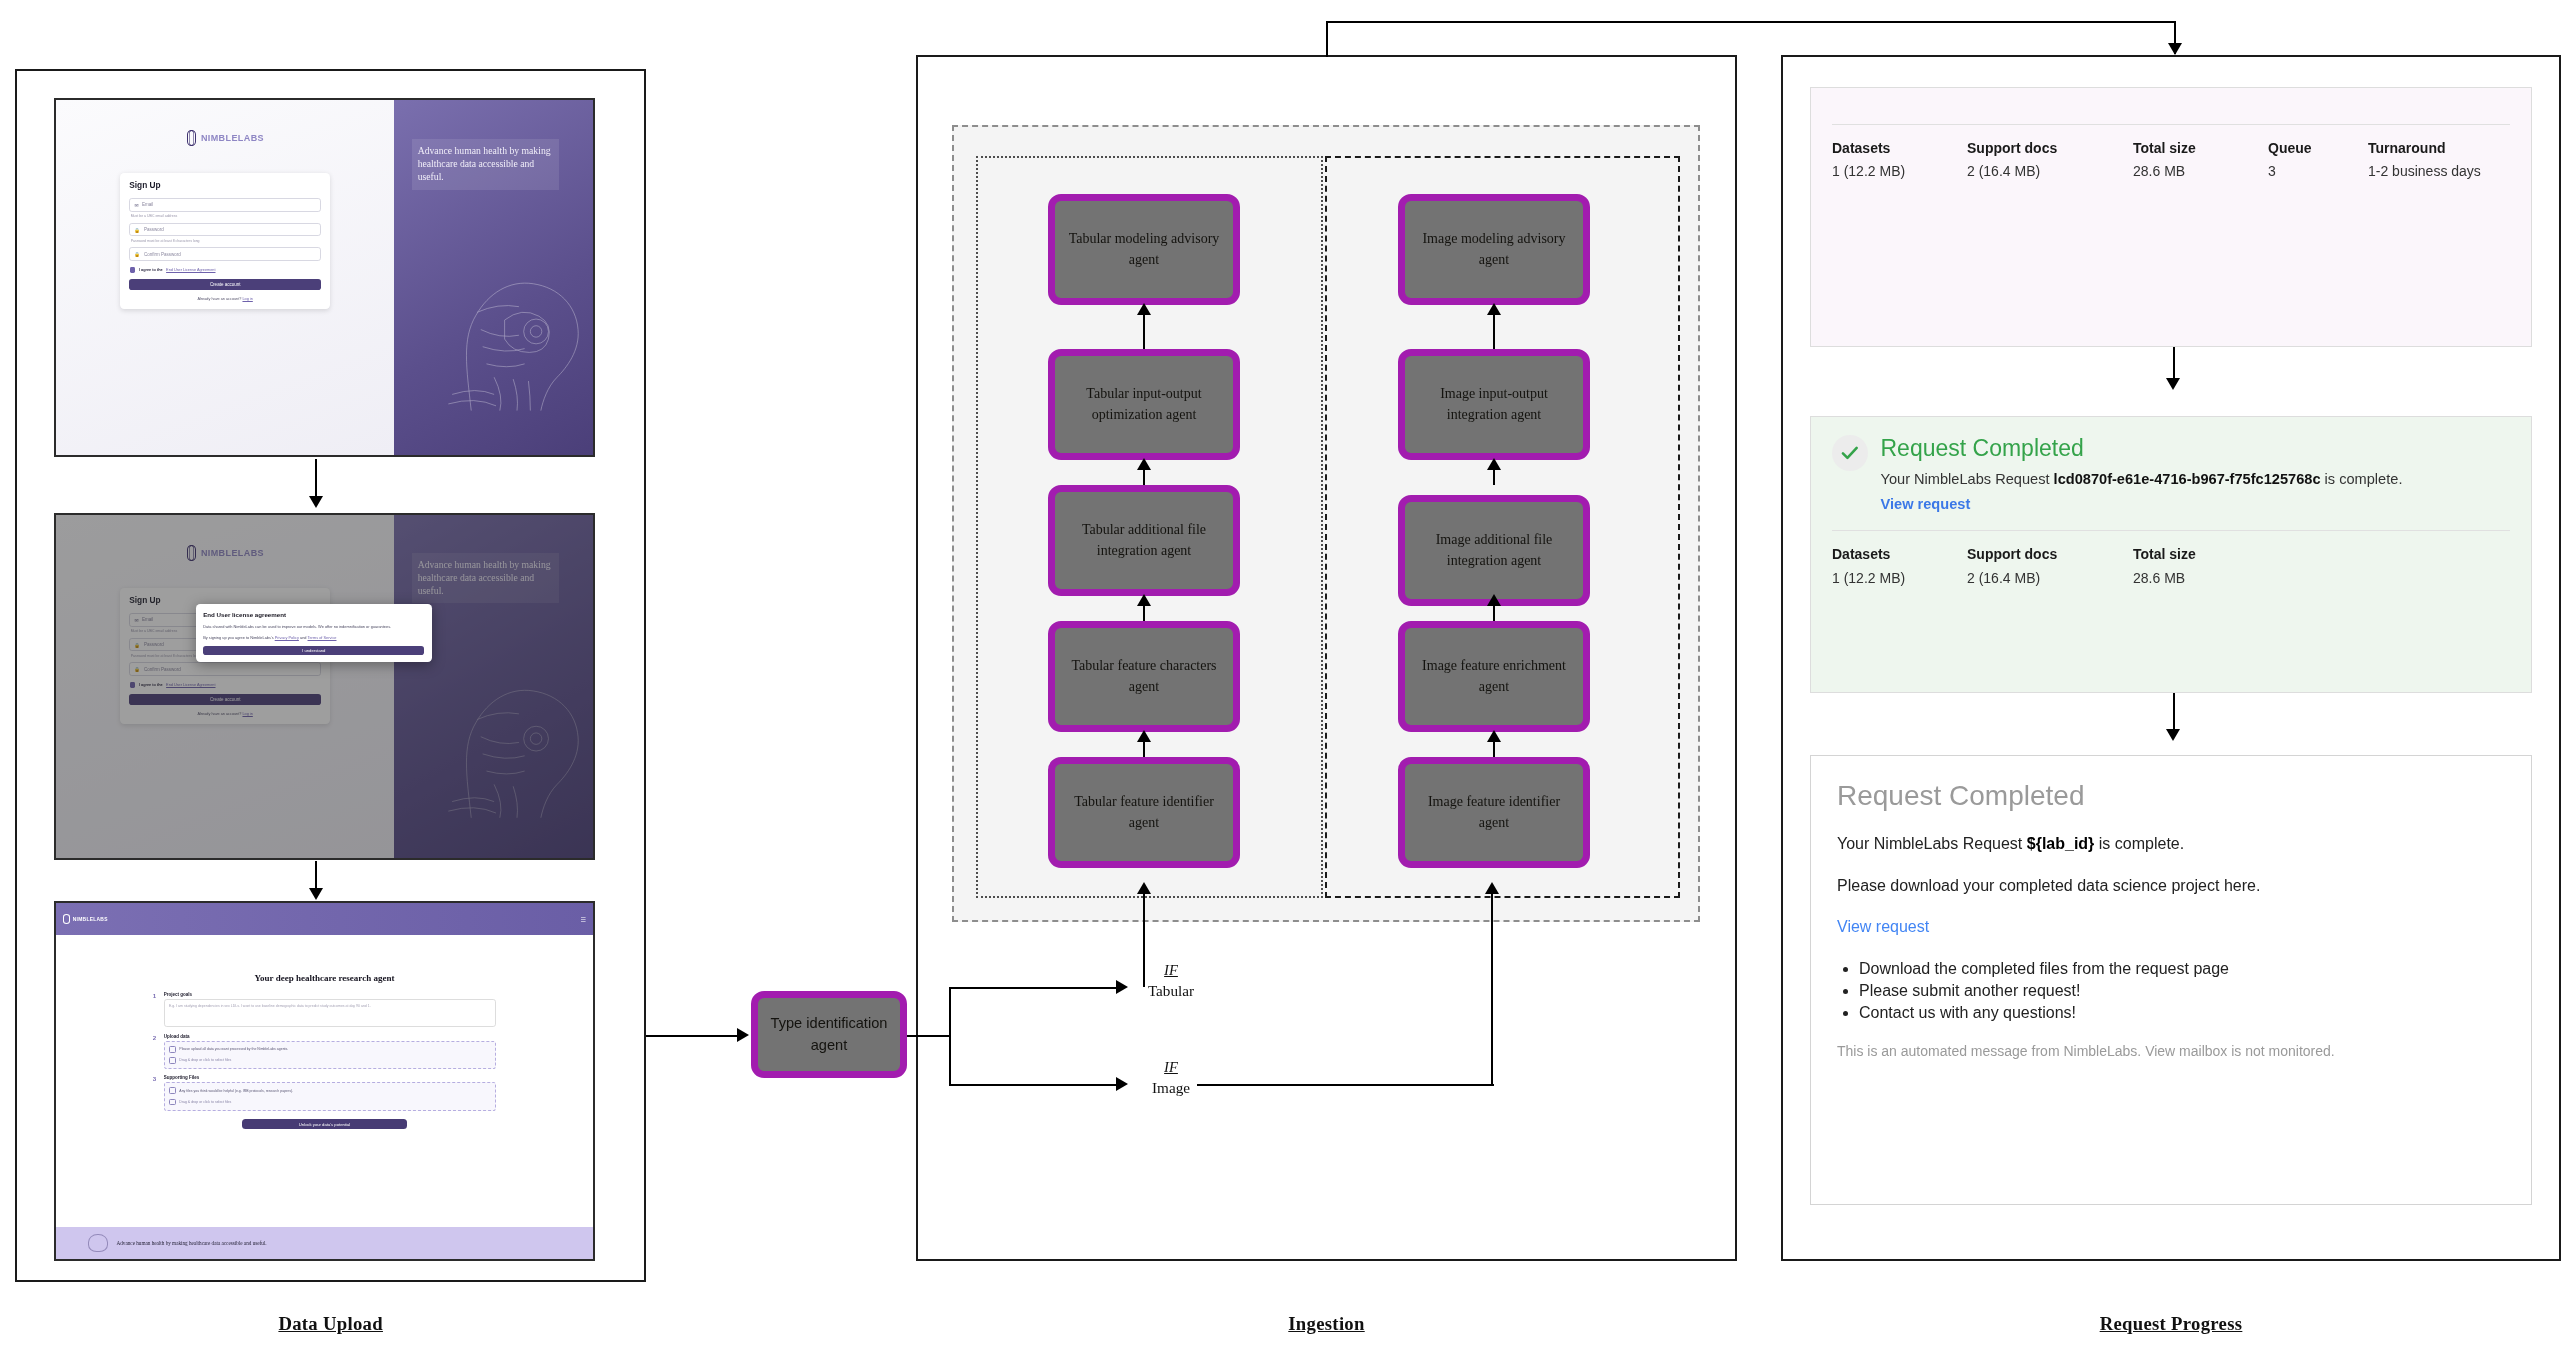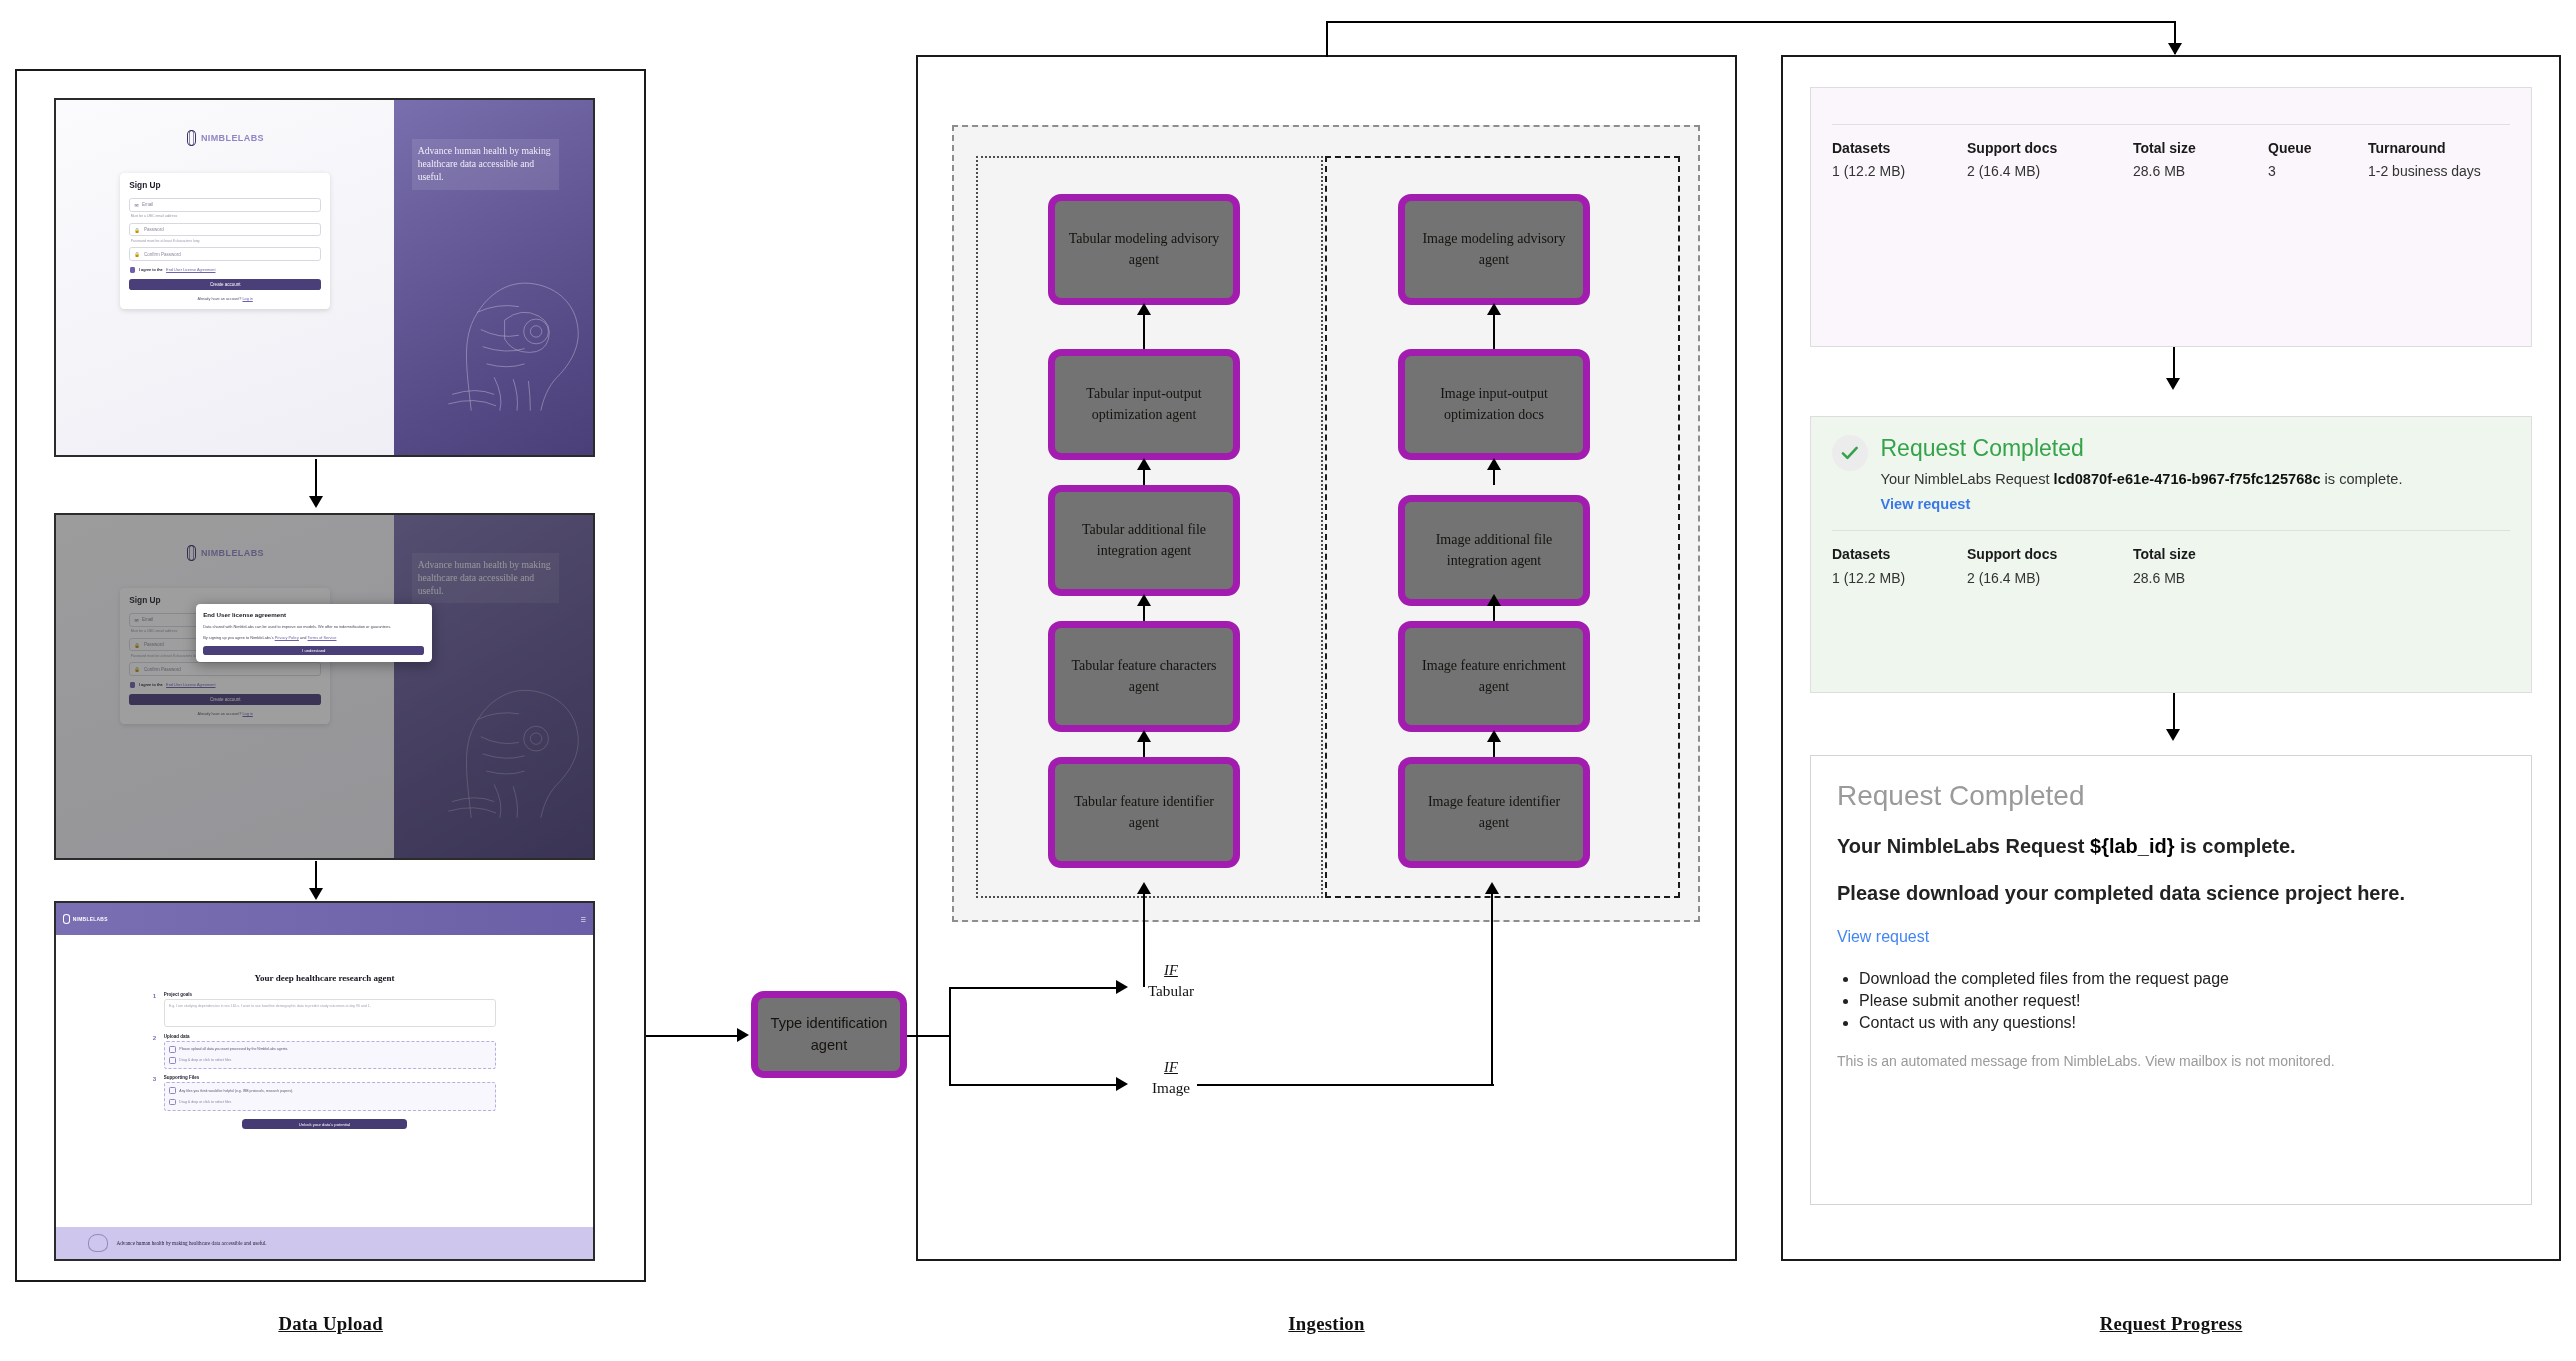--- a/index.html
+++ b/index.html
@@ -129,21 +129,21 @@
   .mc-sub{font-size:14.6px;line-height:1.45;color:#333;margin:0;}
   .mc-sub b{color:#111;}
   .mc-link{display:inline-block;margin-top:6.2px;font-size:14.6px;color:#3b78e7;font-weight:bold;}
   .mc-rule{height:0.7px;background:#e0e0e0;margin:18px 0 15.2px 0;}
   .mc-stats{display:flex;}
   .stat{font-size:14px;}
   .stat .h{font-weight:bold;color:#1a1a1a;margin-bottom:7.6px;}
   .stat .v{color:#333;}
 
   .plain-ttl{font-size:28px;color:#9a9a9a;margin:0 0 23.6px 0;font-weight:normal;}
-  .plain-p{font-size:20px;color:#222;margin:0 0 23.6px 0;font-weight:bold;}
+  .plain-p{font-size:16px;color:#222;margin:0 0 23.6px 0;}
   .plain-p b{color:#000;}
   .plain-link{font-size:16px;color:#4285f4;display:block;margin-bottom:23.6px;}
   .plain-ul{margin:0 0 21px 0;padding-left:22px;}
   .plain-ul li{font-size:16px;color:#222;margin-bottom:4.2px;}
   .plain-note{font-size:14px;color:#9a9a9a;margin:0;}
 </style>
 </head>
 <body>
 
 <div class="colframe" style="left:15.2px;top:69px;width:631px;height:1213px;"></div>
@@ -355,21 +355,21 @@
 <div class="vline" style="left:1143px;top:596px;height:25px;"></div>
 <div class="arrow-up" style="left:1137px;top:594px;"></div>
 <div class="vline" style="left:1143px;top:460px;height:25px;"></div>
 <div class="arrow-up" style="left:1137px;top:458px;"></div>
 <div class="vline" style="left:1143px;top:305px;height:44px;"></div>
 <div class="arrow-up" style="left:1137px;top:303px;"></div>
 
 <div class="agentbox" style="left:1398px;top:757px;width:192px;height:111px;">Image feature identifier agent</div>
 <div class="agentbox" style="left:1398px;top:621px;width:192px;height:111px;">Image feature enrichment agent</div>
 <div class="agentbox" style="left:1398px;top:485px;width:192px;height:111px;margin-top:10px;">Image additional file integration agent</div>
-<div class="agentbox" style="left:1398px;top:349px;width:192px;height:111px;">Image input-output optimization docs</div>
+<div class="agentbox" style="left:1398px;top:349px;width:192px;height:111px;">Image input-output integration agent</div>
 <div class="agentbox" style="left:1398px;top:194px;width:192px;height:111px;">Image modeling advisory agent</div>
 
 <div class="vline" style="left:1493px;top:732px;height:25px;"></div>
 <div class="arrow-up" style="left:1487px;top:730px;"></div>
 <div class="vline" style="left:1493px;top:596px;height:25px;"></div>
 <div class="arrow-up" style="left:1487px;top:594px;"></div>
 <div class="vline" style="left:1493px;top:460px;height:25px;"></div>
 <div class="arrow-up" style="left:1487px;top:458px;"></div>
 <div class="vline" style="left:1493px;top:305px;height:44px;"></div>
 <div class="arrow-up" style="left:1487px;top:303px;"></div>

